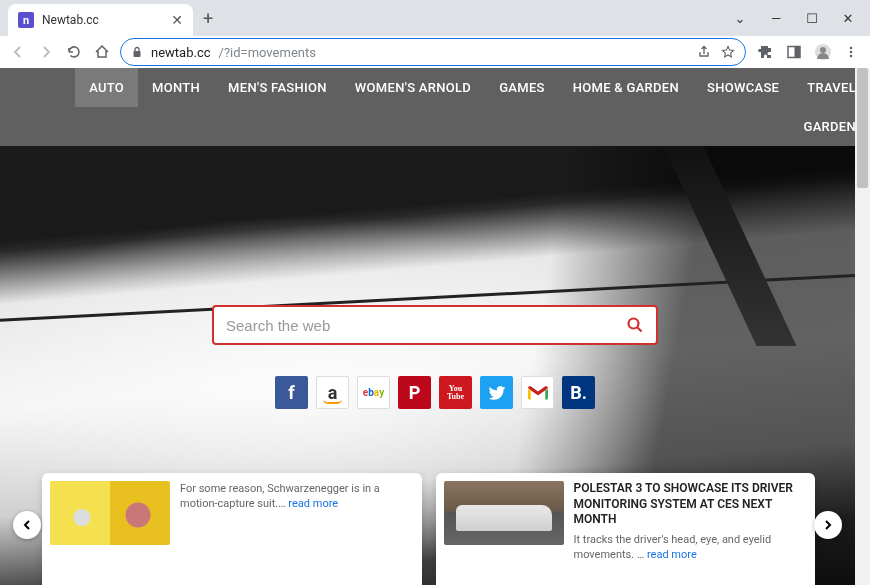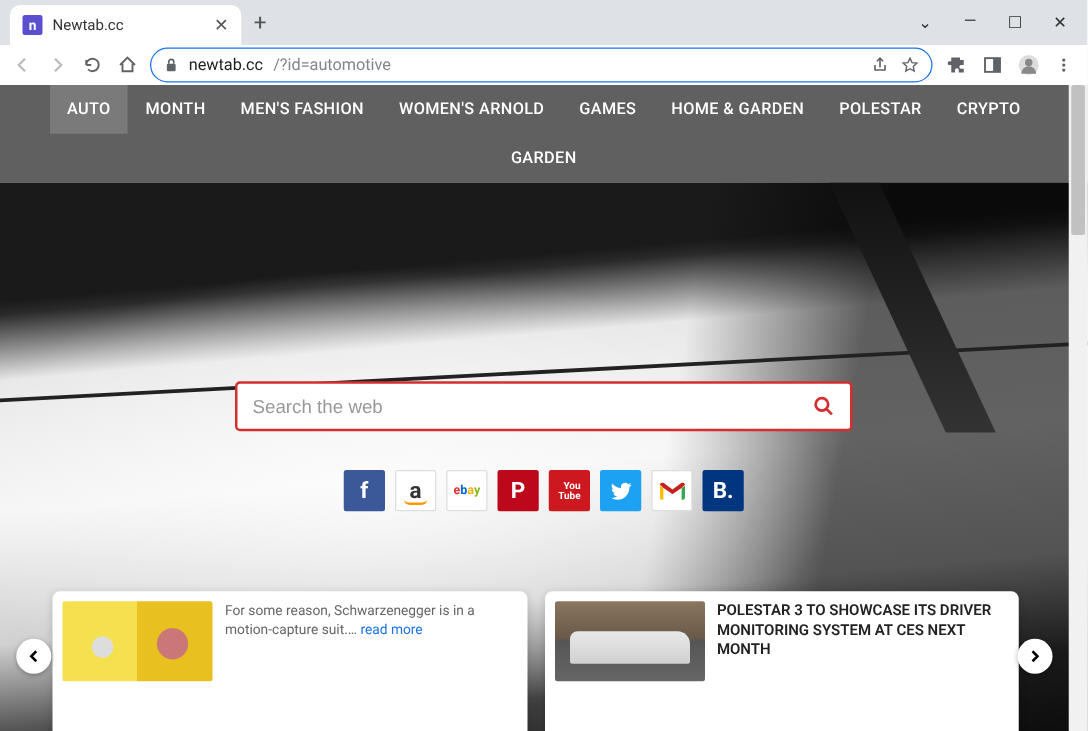--- a/index.html
+++ b/index.html
@@ -25,43 +25,43 @@
 .addr-text { font-size: 13px; color: #202124; }
 .addr-path { color: #80868b; }
 .addr-right { margin-left: auto; display: flex; gap: 10px; color: #5f6368; }
 .chrome-icons { display: flex; gap: 12px; color: #5f6368; padding: 0 4px; }
 
 
 .page { position: relative; height: 519px; overflow: hidden; }
 .scrollbar { position: absolute; right: 0; top: 0; width: 15px; height: 100%; background: #f1f1f1; }
 .scrollbar-thumb { position: absolute; right: 2px; top: 0; width: 11px; height: 120px; background: #c1c1c1; border-radius: 2px; }
 
-.topnav { background: #606060; display: flex; flex-wrap: wrap; justify-content: center; }
+.topnav { background: #606060; display: flex; flex-wrap: wrap; justify-content: flex-end; }
 .nav-item { color: #fff; padding: 12px 14px; font-size: 13px; font-weight: 500; cursor: pointer; letter-spacing: 0.3px; }
 .nav-item.active { background: #7a7a7a; }
 
 .hero { position: relative; height: 453px; background: linear-gradient(175deg, #1a1a1a 0%, #1a1a1a 18%, #2a2a2a 20%, #e8e8e8 30%, #f5f5f5 50%, #d0d0d0 70%, #404040 85%, #1a1a1a 100%); overflow: hidden; }
 .hero::before { content: ""; position: absolute; inset: 0; background: radial-gradient(ellipse 600px 300px at 35% 55%, rgba(255,255,255,0.7), transparent 60%), linear-gradient(100deg, transparent 60%, rgba(0,0,0,0.6) 75%); }
 .car-line { position: absolute; top: 150px; left: -50px; right: -50px; height: 3px; background: #222; transform: rotate(-3deg); }
 .car-pillar { position: absolute; right: 120px; top: 0; width: 40px; height: 200px; background: linear-gradient(180deg, #111 0%, #333 100%); transform: skewX(25deg); }
 
-.search-wrap { position: absolute; top: 159px; left: 50%; transform: translateX(-50%); width: 494px; }
+.search-wrap { position: absolute; top: 159px; left: 50%; transform: translateX(-50%); width: 446px; }
 .search-box { display: flex; background: #fff; border: 2px solid #d32f2f; border-radius: 4px; height: 40px; align-items: center; padding: 0 12px; }
 .search-input { flex: 1; border: none; outline: none; font-size: 15px; color: #333; }
 .search-input::placeholder { color: #999; }
 .search-btn { color: #d32f2f; cursor: pointer; }
 
 .quick-links { position: absolute; top: 230px; left: 50%; transform: translateX(-50%); display: flex; gap: 8px; }
 .ql { width: 33px; height: 33px; border-radius: 2px; display: flex; align-items: center; justify-content: center; color: #fff; font-size: 18px; font-weight: bold; cursor: pointer; }
 .ql-fb { background: #3b5998; }
 .ql-amz { background: #fff; border: 1px solid #ddd; color: #333; position: relative; }
 .ql-amz::after { content: ""; position: absolute; bottom: 4px; left: 6px; right: 6px; height: 3px; border-bottom: 2px solid #ff9900; border-radius: 0 0 8px 8px; }
 .ql-ebay { background: #fff; border: 1px solid #ddd; font-size: 10px; }
 .ql-pin { background: #bd081c; }
-.ql-yt { background: #cc181e; font-size: 8px; line-height: 1; text-align: right; }
+.ql-yt { background: #cc181e; font-size: 8px; line-height: 1; text-align: center; font-family: Liberation Serif, serif; }
 .ql-tw { background: #1da1f2; }
 .ql-gm { background: #fff; border: 1px solid #ddd; position: relative; }
 .ql-gm svg { width: 20px; height: 15px; }
 .ql-bk { background: #003580; }
 
 .cards { position: absolute; bottom: 8px; left: 42px; right: 55px; display: flex; gap: 14px; }
 .card { background: #fff; border-radius: 6px; padding: 8px; display: flex; gap: 10px; flex: 1; box-shadow: 0 2px 8px rgba(0,0,0,0.15); height: 118px; overflow: hidden; }
 .card-img { width: 120px; height: 64px; background: #888; flex-shrink: 0; border-radius: 2px; }
 .card-img.bmw { background: linear-gradient(90deg, #f5e050 0%, #f5e050 50%, #e8c020 50%, #e8c020 100%); position: relative; }
 .card-img.bmw::before { content: ""; position: absolute; inset: 8px 4px 4px 4px; background: radial-gradient(circle at 25% 55%, #ddd 8px, transparent 9px), radial-gradient(circle at 75% 50%, #c77 12px, transparent 13px); }
@@ -118,21 +118,21 @@
         </svg>
     </span>
     <div class="addr-bar">
       <span class="addr-lock">
         <svg width="12" height="12" viewBox="0 0 12 12">
             <rect x="2.5" y="5" width="7" height="6" rx="1" fill="currentColor"></rect>
             <path d="M4 5V3.5a2 2 0 0 1 4 0V5" stroke="currentColor" stroke-width="1.3" fill="none"></path>
           </svg>
       </span>
       <span class="addr-text">newtab.cc</span>
-        <span class="addr-text addr-path">/?id=automotive</span>
+        <span class="addr-text addr-path">/?id=movements</span>
       <div class="addr-right">
         <span>
           <svg width="14" height="14" viewBox="0 0 14 14">
               <path d="M3 7v4h8V7M7 9V2M4.5 4L7 1.5 9.5 4" stroke="currentColor" stroke-width="1.3" fill="none"></path>
             </svg>
         </span>
         <span>
           <svg width="14" height="14" viewBox="0 0 14 14">
               <path d="M7 1.5l1.6 3.6 3.9.4-2.9 2.6.8 3.8L7 10l-3.4 1.9.8-3.8L1.5 5.5l3.9-.4z" stroke="currentColor" stroke-width="1.1" fill="none"></path>
             </svg>
@@ -170,22 +170,22 @@
 </div>
 
 <div class="page">
   <div class="topnav" id="topnav">
       <div class="nav-item active">AUTO</div>
       <div class="nav-item">MONTH</div>
       <div class="nav-item">MEN'S FASHION</div>
       <div class="nav-item">WOMEN'S ARNOLD</div>
       <div class="nav-item">GAMES</div>
       <div class="nav-item">HOME &amp; GARDEN</div>
-      <div class="nav-item">POLESTAR</div>
-      <div class="nav-item">CRYPTO</div>
+      <div class="nav-item">SHOWCASE</div>
+      <div class="nav-item">TRAVEL</div>
       <div class="nav-item">GARDEN</div>
     </div>
 
   <div class="hero">
     <div class="car-line"></div>
     <div class="car-pillar"></div>
 
     <div class="search-wrap">
       <div class="search-box">
         <input class="search-input" placeholder="Search the web" style="">
@@ -230,20 +230,21 @@
         <div class="card">
           <div class="card-img bmw"></div>
           <div class="card-body">
             <div class="card-desc">For some reason, Schwarzenegger is in a motion-capture suit.… <span class="read-more">read more</span></div>
           </div>
         </div>
         <div class="card">
           <div class="card-img polestar"></div>
           <div class="card-body">
             <div class="card-title">POLESTAR 3 TO SHOWCASE ITS DRIVER MONITORING SYSTEM AT CES NEXT MONTH</div>
+            <div class="card-desc">It tracks the driver's head, eye, and eyelid movements. … <span class="read-more">read more</span></div>
           </div>
         </div>
       </div>
 
     <div class="nav-arrow nav-left">
       <svg width="12" height="12" viewBox="0 0 12 12">
           <path d="M8 2 L4 6 L8 10" stroke="#000" stroke-width="2" fill="none"></path>
         </svg>
     </div>
     <div class="nav-arrow nav-right">

